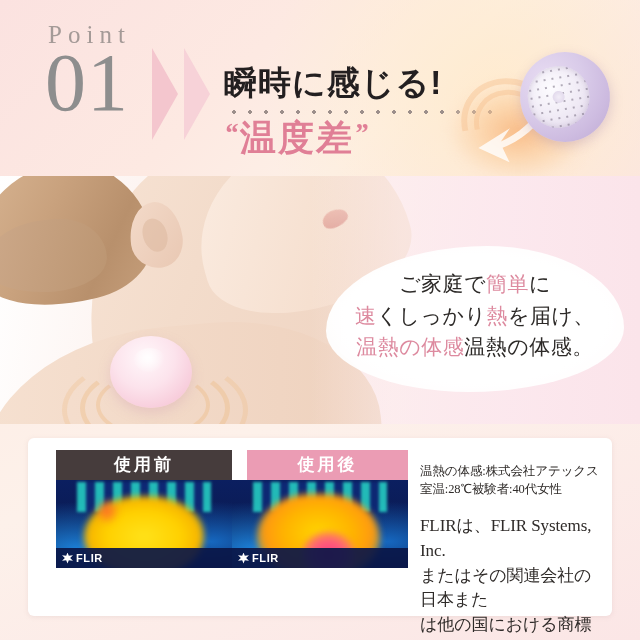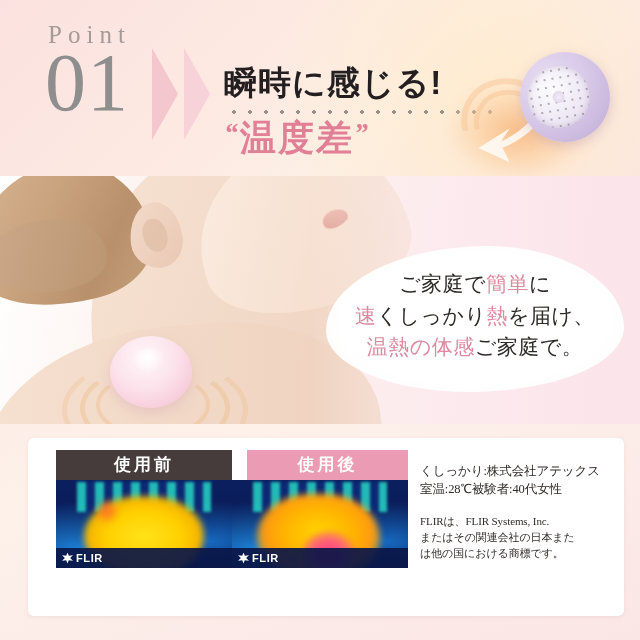--- a/index.html
+++ b/index.html
@@ -174,21 +174,21 @@
   }
   .bubble-text{
     position:absolute;left:0;top:22px;width:298px;text-align:center;
     font-size:21px;line-height:1.5;color:#2d2a28;letter-spacing:.5px;font-weight:500;
   }
   .pk{color:#dd8a9f;}
 
   
   .card{
     position:absolute;left:28px;top:438px;width:584px;height:178px;
-    background:#ffffff;border-radius:6px;box-shadow:0 1px 5px rgba(180,150,150,.18);padding-left:12px;
+    background:#ffffff;border-radius:6px;box-shadow:0 1px 5px rgba(180,150,150,.18);
   }
   .thermo{position:absolute;left:28px;top:12px;width:352px;height:154px;overflow:hidden;}
   .th-col{position:absolute;top:0;width:176px;height:154px;}
   .th-col.left{left:0;}
   .th-col.right{left:176px;}
   .th-hdr{
     height:30px;line-height:30px;text-align:center;color:#fff;
     font-size:17px;font-weight:700;letter-spacing:3px;
   }
   .th-hdr.before{background:#463c3c;}
@@ -237,21 +237,21 @@
     display:flex;align-items:center;gap:3px;padding-left:6px;box-sizing:border-box;
   }
   .flir-mark{width:11px;height:11px;background:#fff;
     clip-path:polygon(50% 0,62% 30%,100% 26%,74% 50%,100% 74%,62% 70%,50% 100%,38% 70%,0 74%,26% 50%,0 26%,38% 30%);}
   .flir-txt{color:#fff;font-size:11px;font-weight:700;letter-spacing:.6px;font-family:"Liberation Sans",sans-serif;}
 
   .sidetext{position:absolute;left:392px;top:24px;width:180px;
     font-family:"Liberation Serif", serif;color:#2f2b29;}
   .st-line{font-size:12.5px;line-height:1.45;letter-spacing:-.1px;white-space:nowrap;}
   .st-block{margin-top:16px;}
-  .st-block .st-line{font-size:11px;line-height:1.45;white-space:normal;}
+  .st-block .st-line{font-size:17px;line-height:1.45;white-space:normal;}
 </style>
 </head>
 <body>
 
 <div id="stage">
 
   <div class="topband">
 
     <div class="point-block">
       <div class="point-word">Point</div>
@@ -300,21 +300,21 @@
     <div class="ripple p2"></div>
     <div class="ripple p1"></div>
     <div class="dome"></div>
     <div class="photo-fade"></div>
   </div>
 
   <div class="bubble">
     <div class="bubble-text">
       <div><span>ご家庭で</span><span class="pk">簡単</span><span>に</span></div>
       <div><span class="pk">速</span><span>くしっかり</span><span class="pk">熱</span><span>を届け、</span></div>
-      <div><span class="pk">温熱の体感</span><span>ご家庭で。</span></div>
+      <div><span class="pk">温熱の体感</span><span>温熱の体感。</span></div>
     </div>
   </div>
 
   <div class="card">
 
     <div class="thermo">
 
       <div class="th-col left">
         <div class="th-hdr before">使用前</div>
         <div class="th-img">
@@ -341,21 +341,21 @@
           <div class="flir">
             <span class="flir-mark"></span>
             <span class="flir-txt">FLIR</span>
           </div>
         </div>
       </div>
 
     </div>
 
     <div class="sidetext">
-      <div class="st-line">くしっかり:株式会社アテックス</div>
+      <div class="st-line">温熱の体感:株式会社アテックス</div>
       <div class="st-line">室温:28℃被験者:40代女性</div>
       <div class="st-block">
         <div class="st-line">FLIRは、FLIR Systems, Inc.</div>
         <div class="st-line">またはその関連会社の日本また</div>
         <div class="st-line">は他の国における商標です。</div>
       </div>
     </div>
 
   </div>
 </div>

